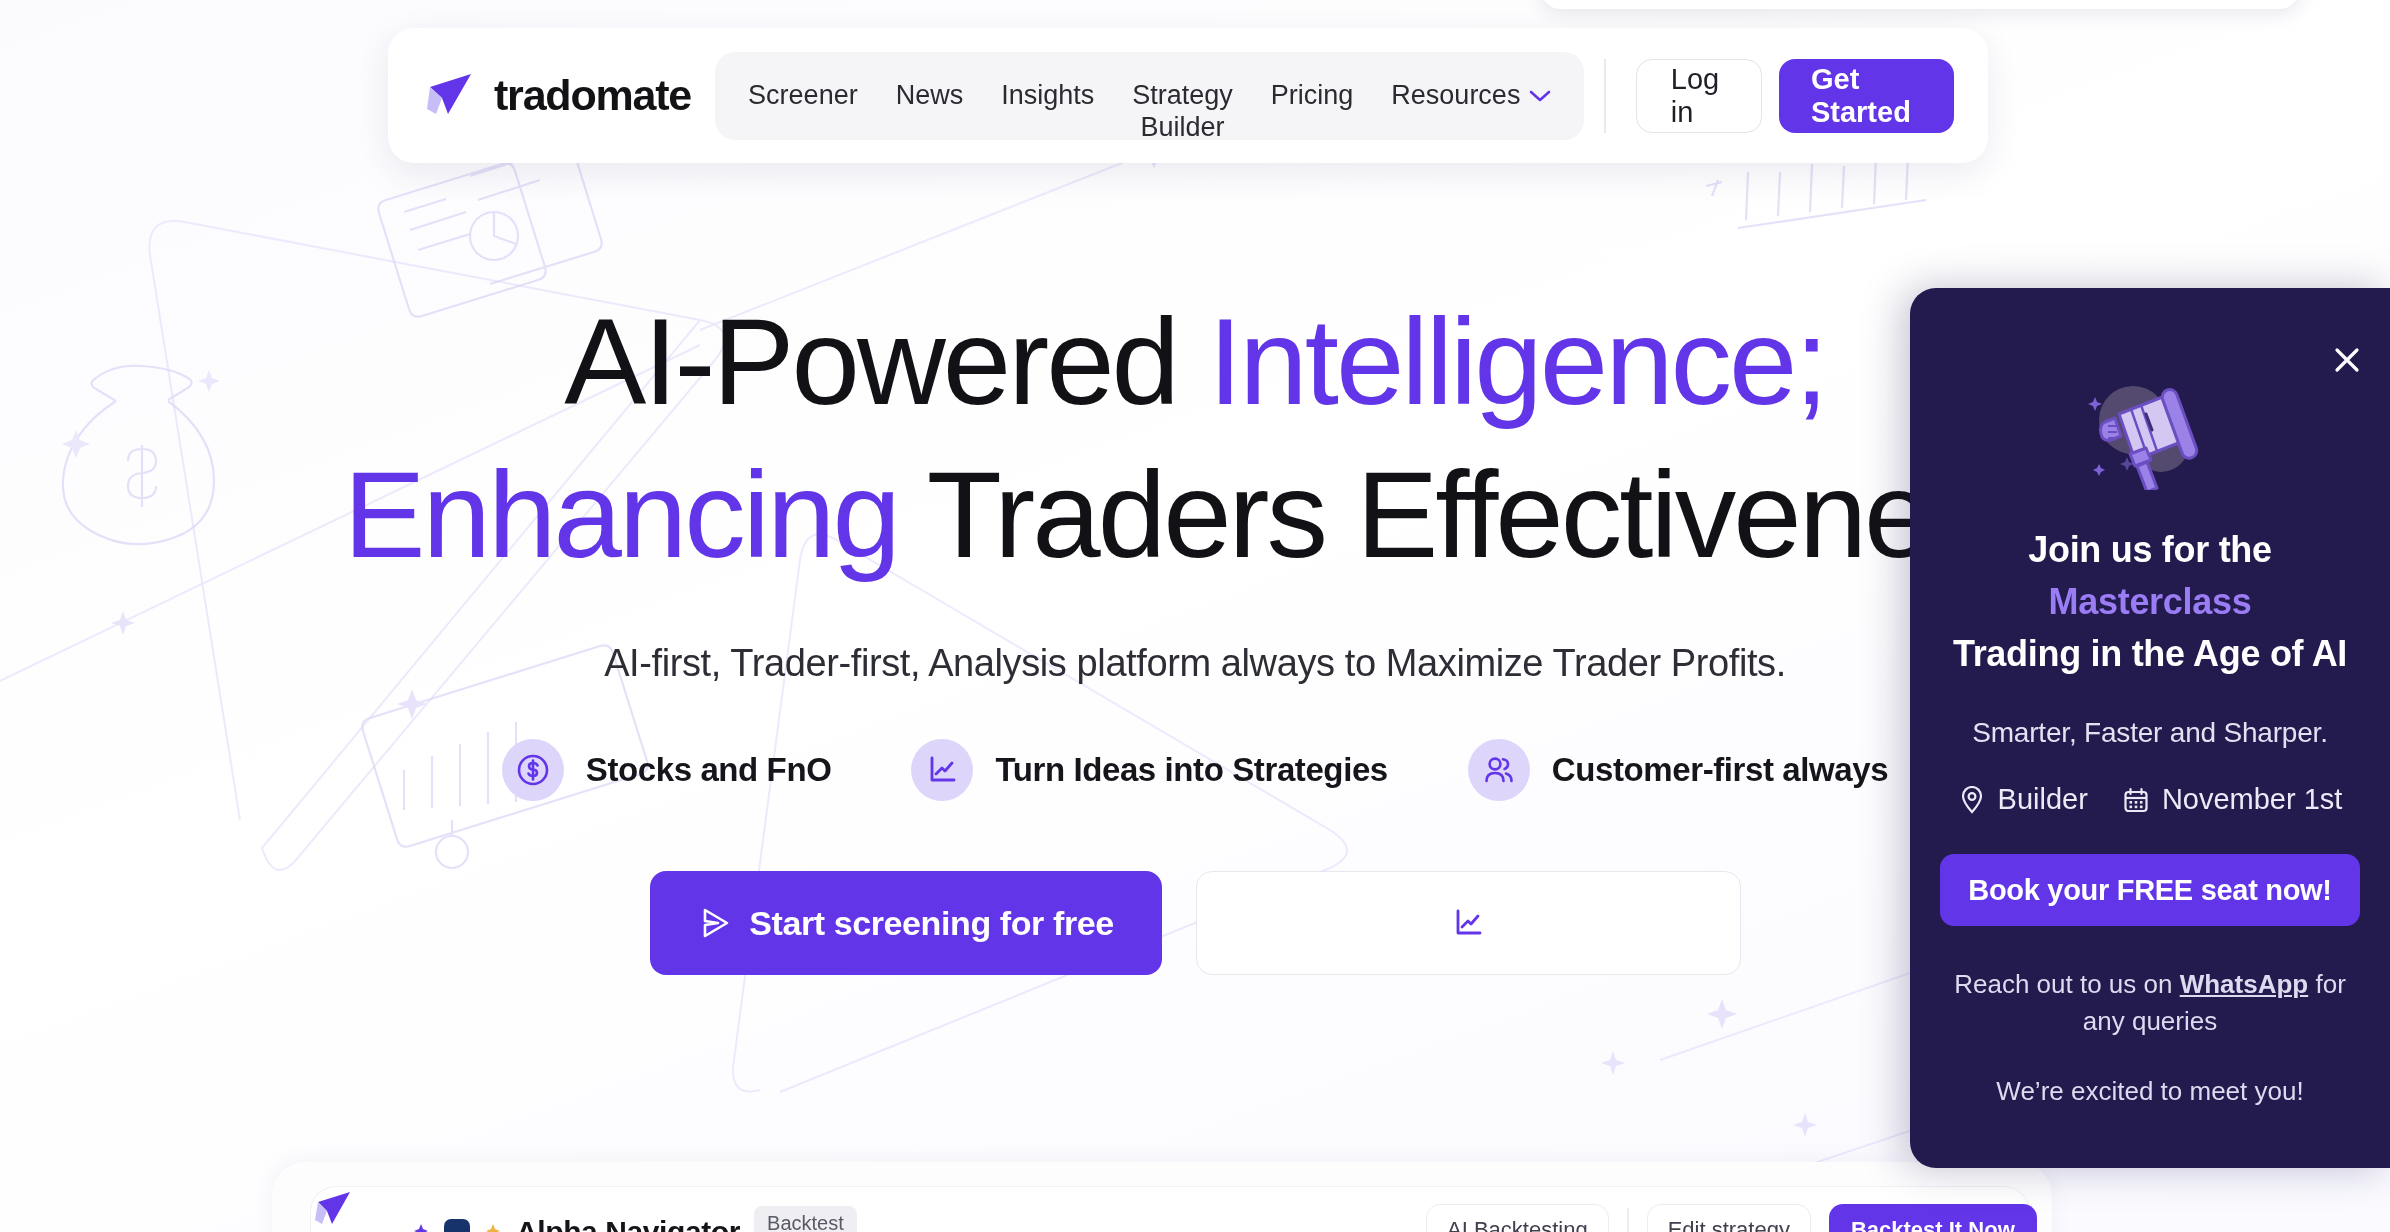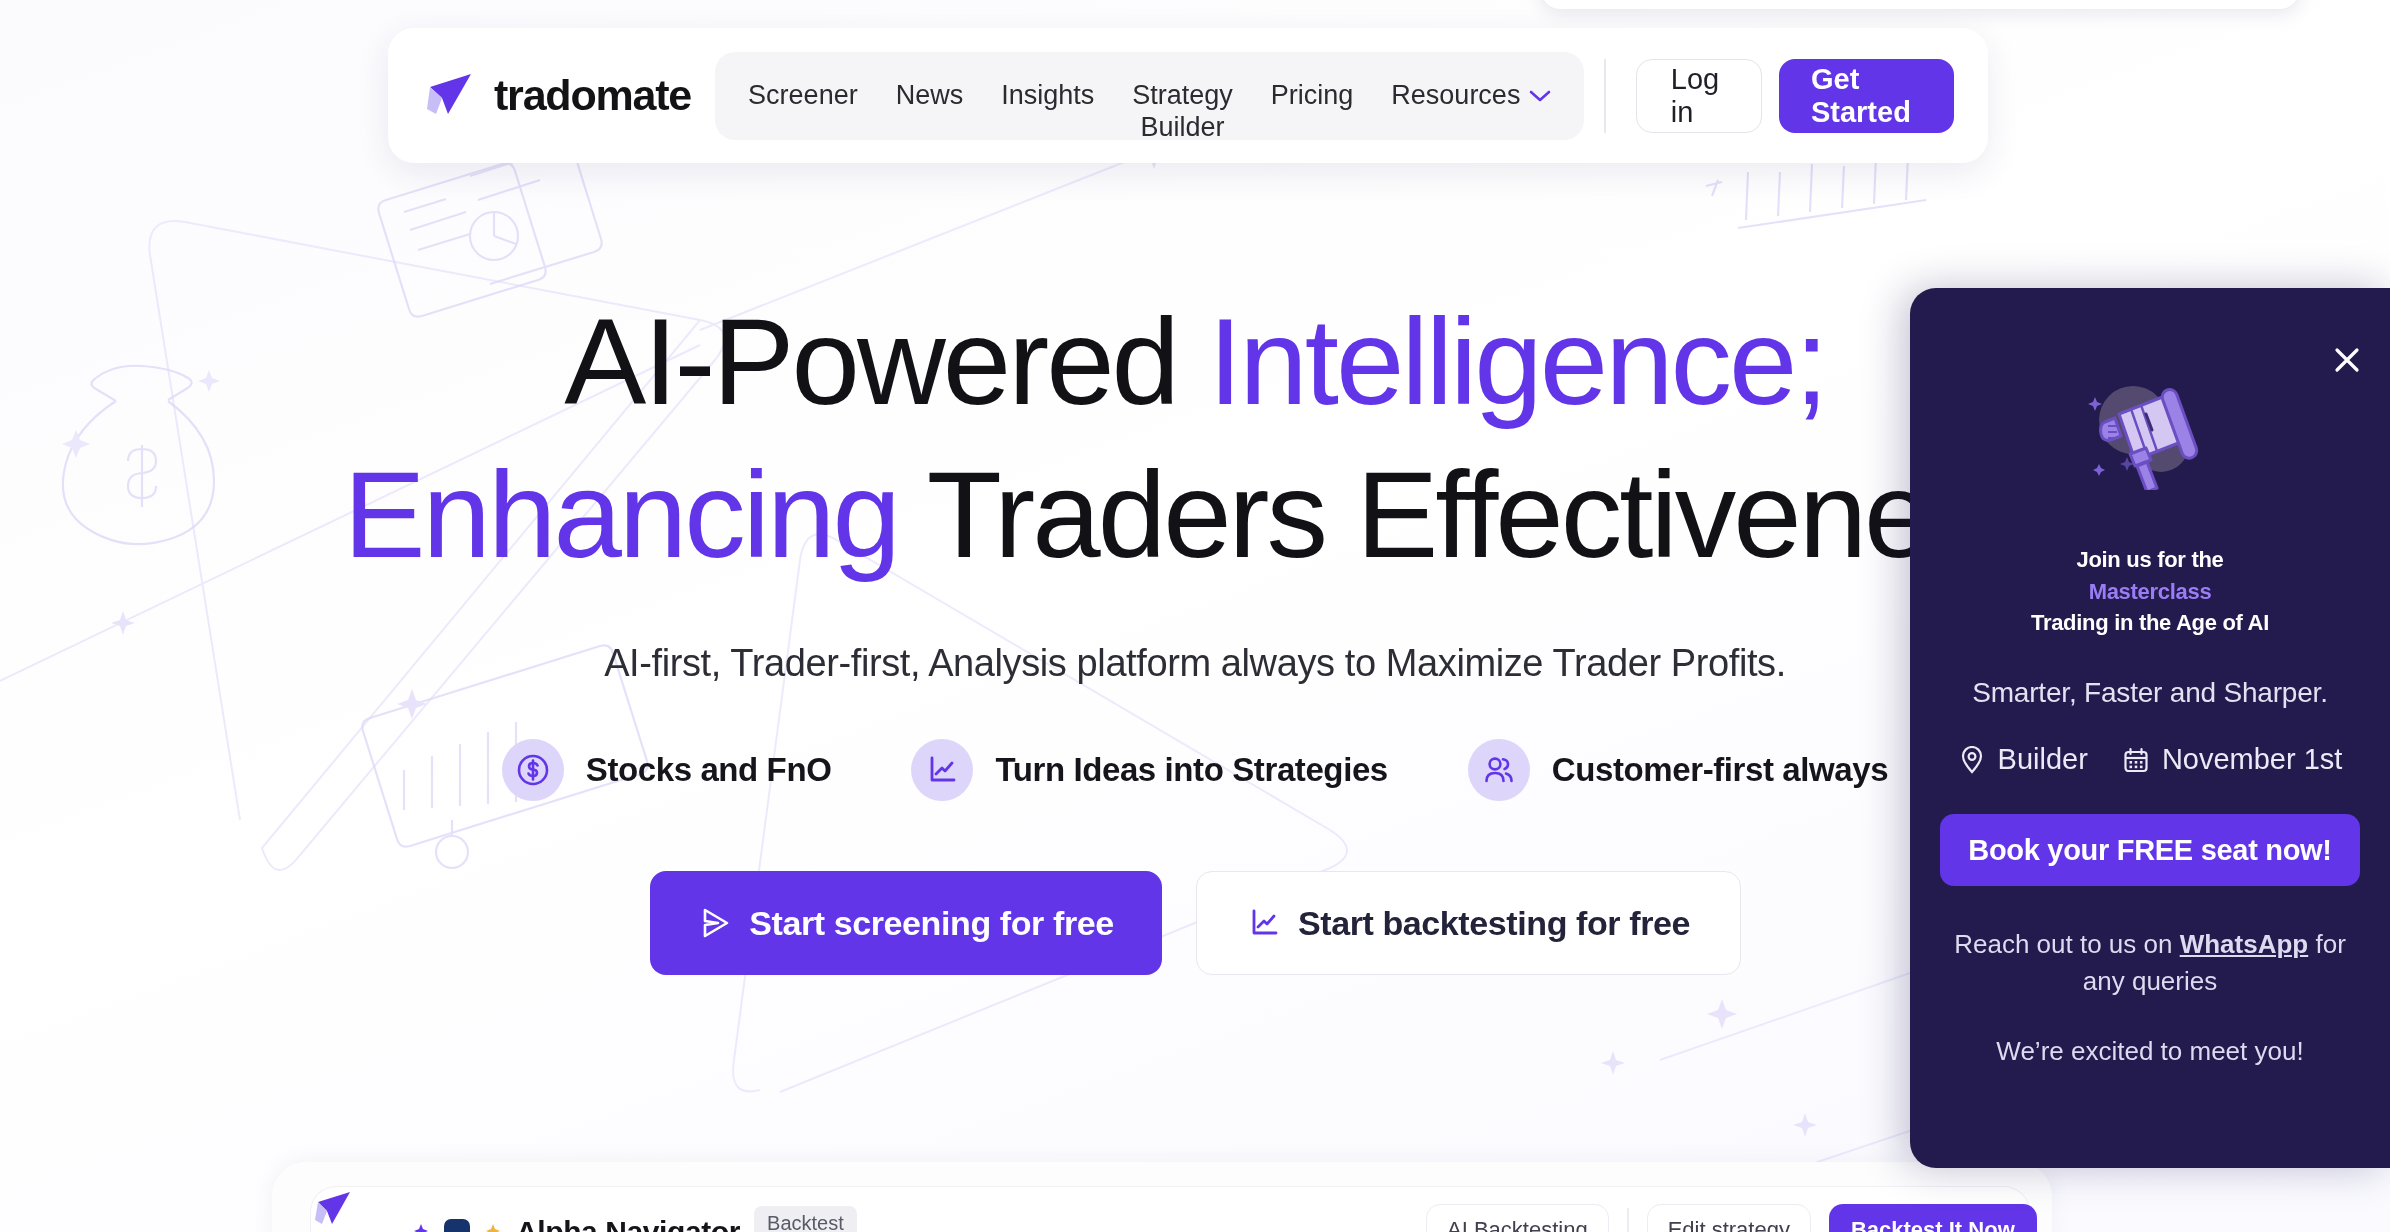--- a/index.html
+++ b/index.html
@@ -154,22 +154,22 @@
     color: #ffffff;
     padding: 0 30px;
     box-shadow: -8px 0 40px rgba(25,15,70,.25);
   }
   .promo-close {
     position: absolute; right: 26px; top: 55px;
     width: 34px; height: 34px; cursor: pointer;
   }
   .promo-ill { margin: 82px auto 0; width: 150px; height: 120px; display:block; }
   .promo-h {
-    margin-top: 54px; text-align: center;
-    font-size: 22px; font-weight: 700; line-height: 1.44; letter-spacing: -0.3px;
+    margin-top: 34px; text-align: center;
+    font-size: 36px; font-weight: 700; line-height: 1.44; letter-spacing: -0.3px;
   }
   .promo-h .mc { color: #9a7df5; }
   .promo-sub {
     margin-top: 38px; text-align: center; font-size: 28px; color: #e4e1f2; letter-spacing:-.2px;
   }
   .promo-meta {
     margin-top: 34px; display: flex; align-items: center; justify-content: center; gap: 34px;
     font-size: 29px; color: #eceaf7;
   }
   .promo-meta .mi { display: flex; align-items: center; gap: 12px; }
@@ -322,21 +322,20 @@
         <svg width="36" height="36" viewBox="0 0 36 36">
           <path d="M8 5 L30 18 L8 31 L8 20 L21 18 L8 16 Z" stroke="#ffffff" stroke-width="2.6" fill="none" stroke-linejoin="round"></path>
         </svg>
         <span>Start screening for free</span>
       </div>
       <div class="cta cta-secondary">
         <svg width="36" height="36" viewBox="0 0 36 36">
           <path d="M8 6 V28 H30" stroke="#6236e8" stroke-width="2.8" fill="none" stroke-linecap="round" stroke-linejoin="round"></path>
           <path d="M12 22 L18 16 L21 19 L28 11" stroke="#6236e8" stroke-width="2.8" fill="none" stroke-linecap="round" stroke-linejoin="round"></path>
         </svg>
-        <span>Start backtesting for free</span>
       </div>
     </div>
   </div>
 
   <div class="bottom-shell"></div>
   <div class="bottom-inner"></div>
   <svg class="bottom-logo" viewBox="0 0 42 44">
     <path d="M5 14 L37 4 L19 36 L14 23 Z" fill="#6236e8"></path>
     <path d="M5 14 L14 23 L9 36 L2 32 Z" fill="#c7bdf7"></path>
   </svg>

